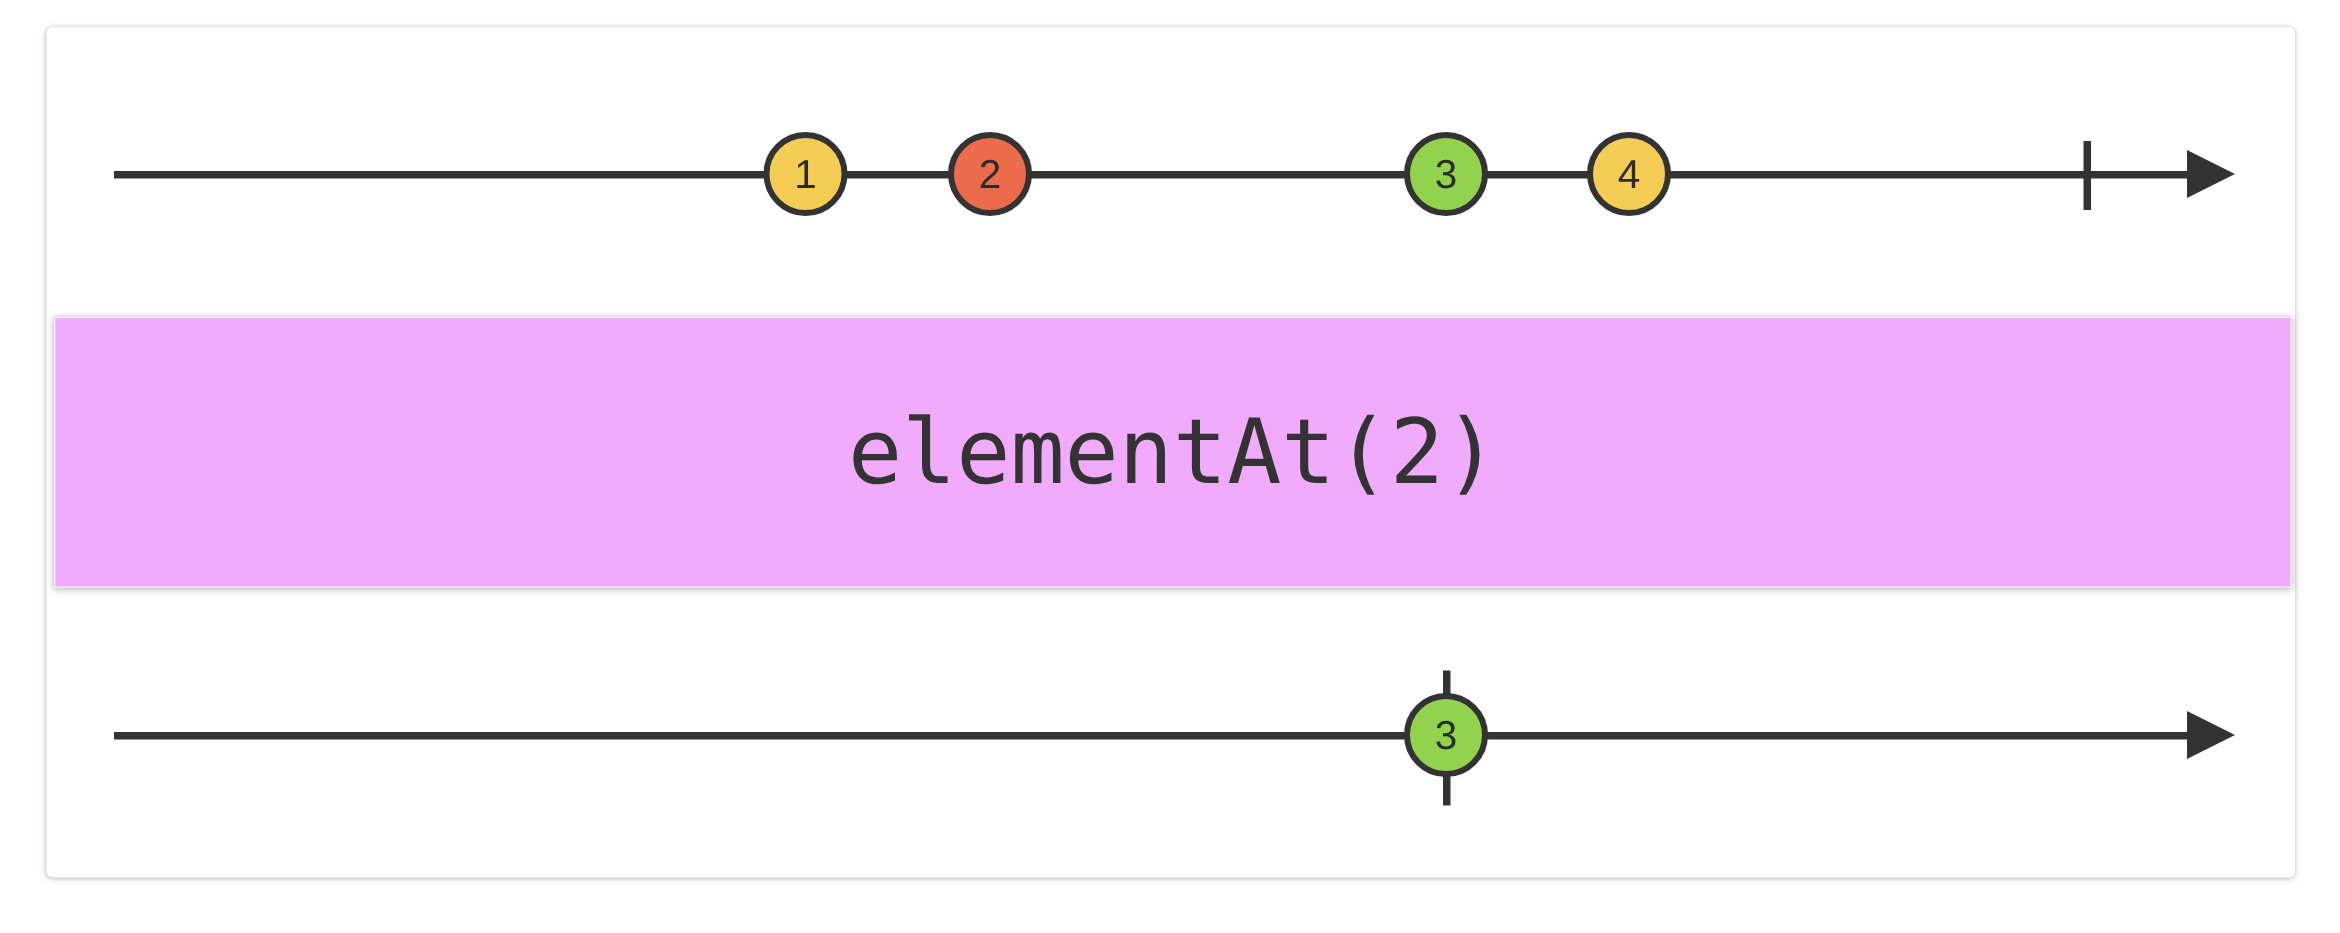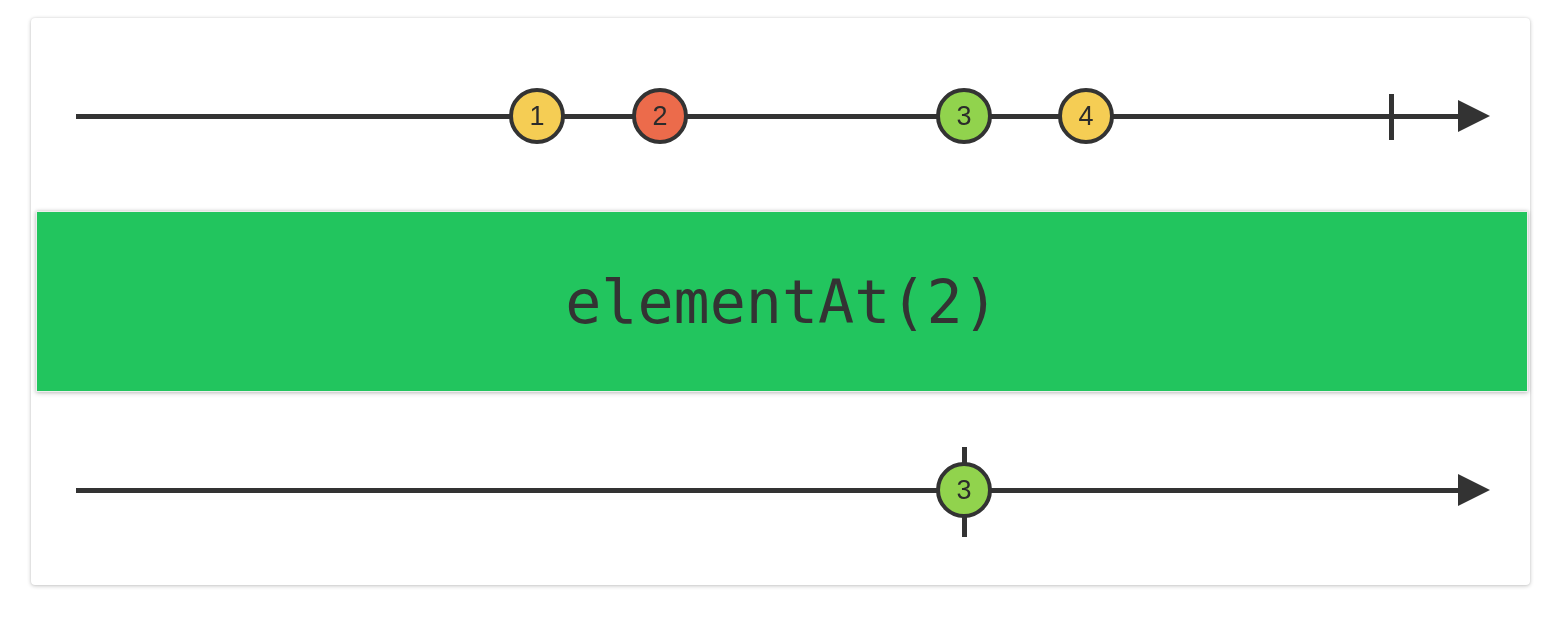--- a/index.html
+++ b/index.html
@@ -82,21 +82,21 @@
     line-height: 1;
   }
 
   
   .op-panel {
     position: absolute;
     left: 36px;
     top: 211px;
     width: 1492px;
     height: 181px;
-    background: #22c55e;
+    background: #f0abfc;
     border: 1px solid #eeeeee;
     box-sizing: border-box;
     box-shadow: 0 1px 5px rgba(0,0,0,0.22), 0 0 3px rgba(0,0,0,0.12);
     display: flex;
     align-items: center;
     justify-content: center;
   }
 
   .op-label {
     font-family: "DejaVu Sans Mono", "Liberation Mono", monospace;

